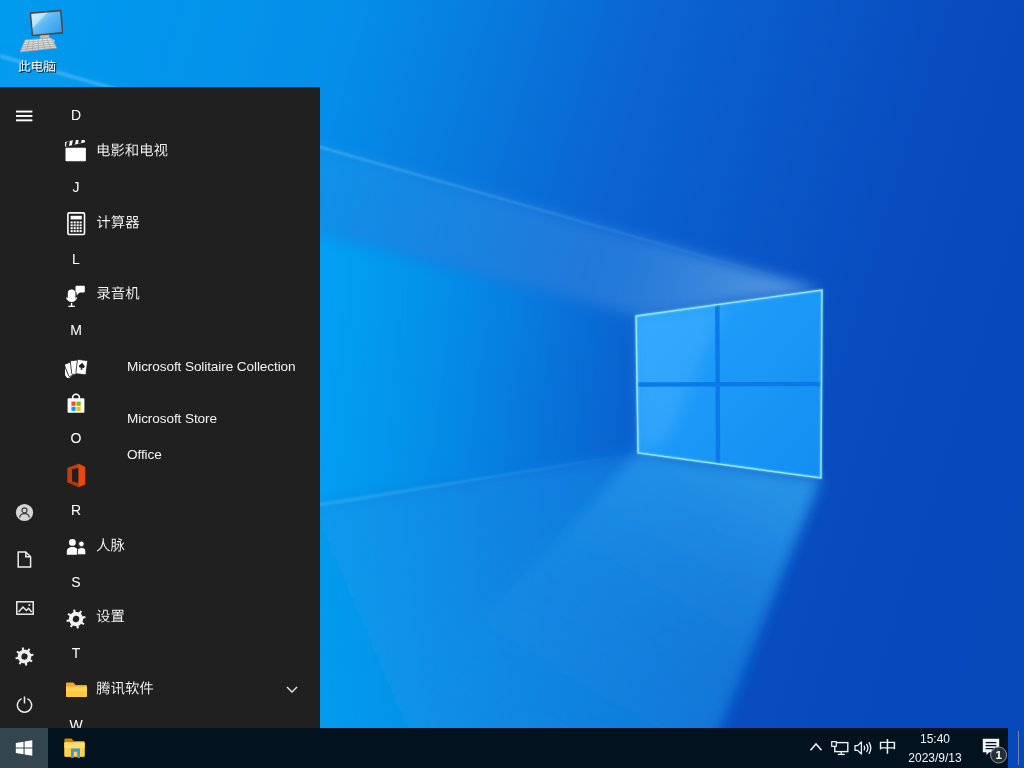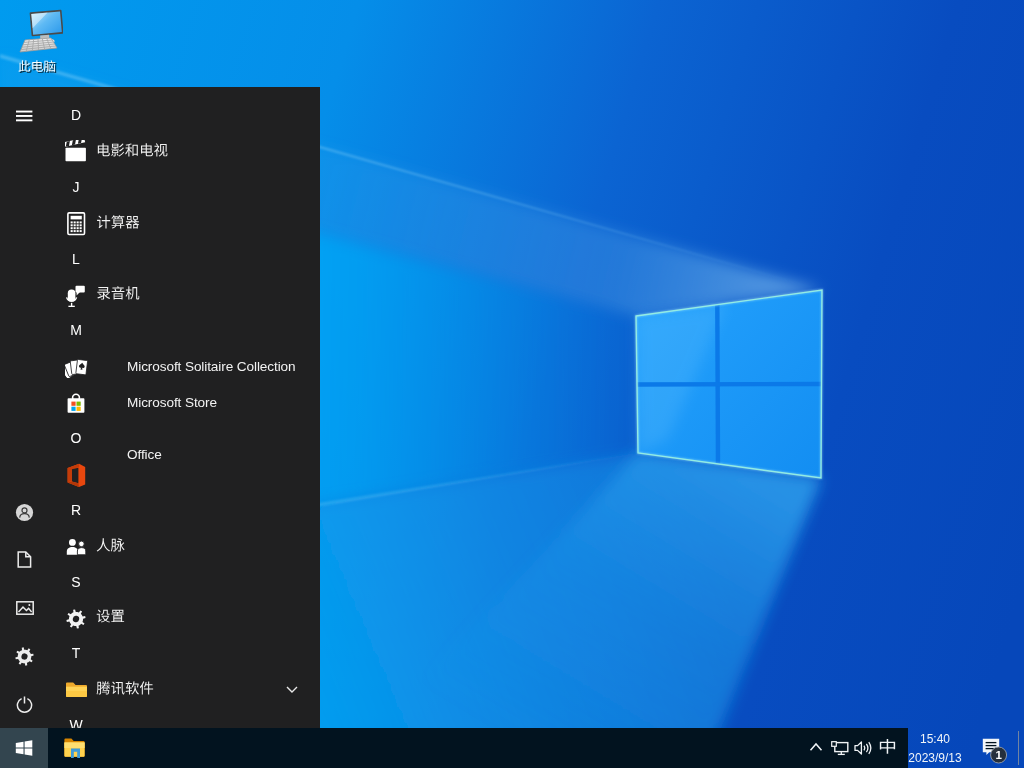--- a/index.html
+++ b/index.html
@@ -1,17 +1,17 @@
 <!DOCTYPE html>
 <html><head><meta charset="utf-8">
 <style>
 html,body{margin:0;padding:0;width:1024px;height:768px;overflow:hidden;background:#0647ba;font-family:"Liberation Sans",sans-serif;}
 .abs{position:absolute;}
 #menu{position:absolute;left:0;top:87px;width:320px;height:641px;background:#202021;overflow:hidden;}
-#bar{position:absolute;left:0;top:728px;width:908px;height:40px;background:#02131f;}
+#bar{position:absolute;left:0;top:728px;width:1008px;height:40px;background:#02131f;}
 .hdr{position:absolute;left:64px;width:24px;text-align:center;color:#ffffff;font-size:14px;}
 .lbl{position:absolute;left:96px;color:#f2f2f2;font-size:13.6px;white-space:nowrap;letter-spacing:-0.1px;margin-left:31px;}
 </style></head><body>
 
 <svg class="abs" style="left:0;top:0" width="1024" height="768" viewBox="0 0 1024 768">
     <defs>
 <linearGradient id="bg" x1="0" y1="0" x2="1100" y2="330" gradientUnits="userSpaceOnUse">
 <stop offset="0" stop-color="#009bef"></stop>
         <stop offset="0.3" stop-color="#058ee9"></stop>
         <stop offset="0.55" stop-color="#0b64d2"></stop>
@@ -208,21 +208,21 @@
     </svg>
     <div class="lbl" style="top:272px;line-height:16px">Microsoft Solitaire Collection</div>
     <svg class="abs" style="left:65.0px;top:305.7px" width="22" height="21" viewBox="0 0 22 21">
       <circle cx="11" cy="4.6" r="3.4" fill="none" stroke="#fff" stroke-width="1.6"></circle>
       <rect x="2.6" y="5.2" width="16.8" height="14.6" rx="0.8" fill="#fff"></rect>
       <rect x="6.4" y="8.6" width="4.2" height="4.2" fill="#f25022"></rect>
       <rect x="11.5" y="8.6" width="4.2" height="4.2" fill="#7fba00"></rect>
       <rect x="6.4" y="13.7" width="4.2" height="4.2" fill="#00a4ef"></rect>
       <rect x="11.5" y="13.7" width="4.2" height="4.2" fill="#ffb900"></rect>
     </svg>
-    <div class="lbl" style="top:308px;line-height:16px">Microsoft Store</div>
+    <div class="lbl" style="top:324px;line-height:16px">Microsoft Store</div>
     <div class="hdr" style="top:343px">O</div>
     <svg class="abs" style="left:66.5px;top:375.5px" width="19" height="25" viewBox="0 0 19 25">
       <polygon points="12.1,0.7 18.2,3.9 18.2,21.6 12,24 0.6,19.5 0.6,5.1" fill="#e8470e"></polygon>
       <polygon points="12.1,0.7 0.6,5.1 0.6,19.5 4.4,18 4.6,6.6 12.1,4.1" fill="#c43c09"></polygon>
       <polygon points="4.9,6.3 11.4,4.7 11.4,20.3 4.9,18.5" fill="#202021"></polygon>
       <polygon points="11.4,20.3 12,24 0.6,19.5 4.9,18.5" fill="#b23708"></polygon>
     </svg>
     <div class="lbl" style="top:360px;line-height:16px">Office</div>
     <div class="hdr" style="top:415px">R</div>
     <svg class="abs" style="left:65.5px;top:450.8px" width="21" height="18" viewBox="0 0 21 18">

